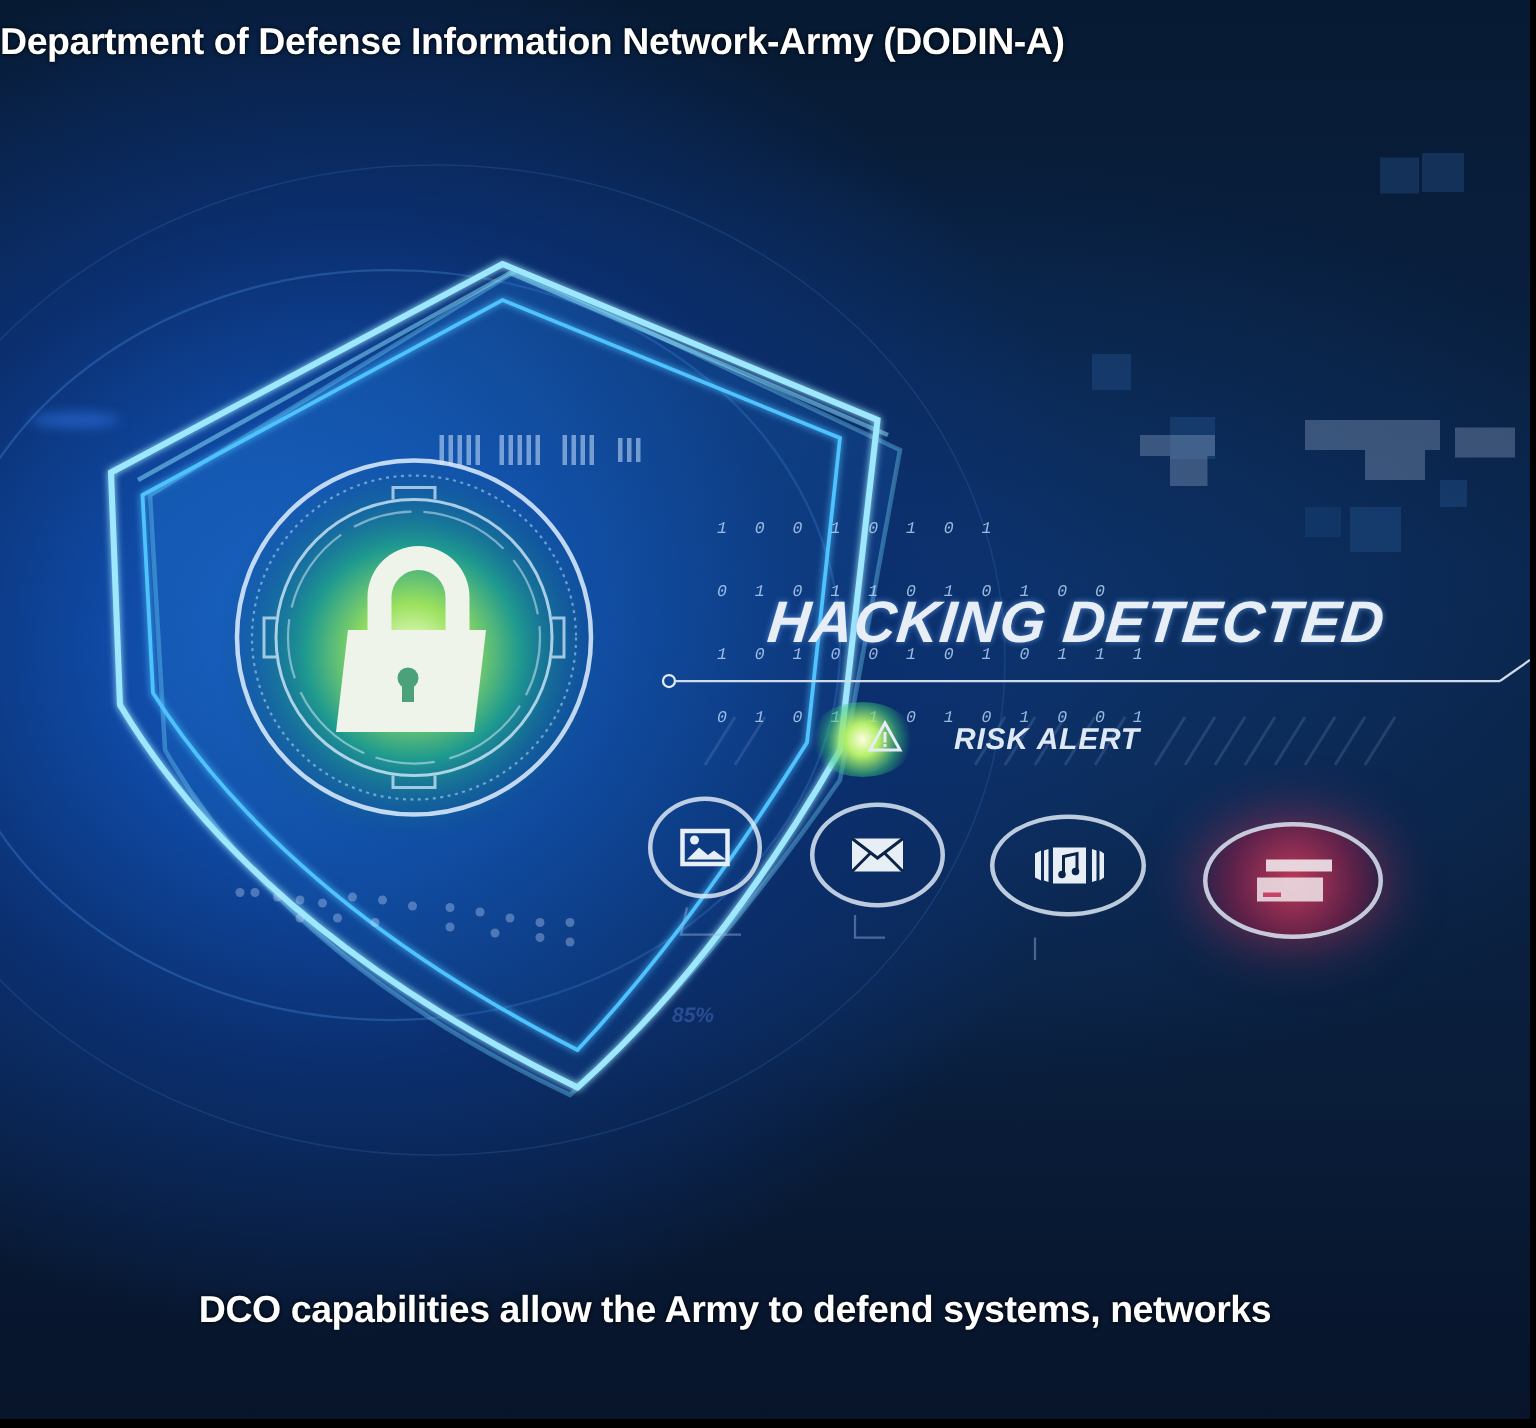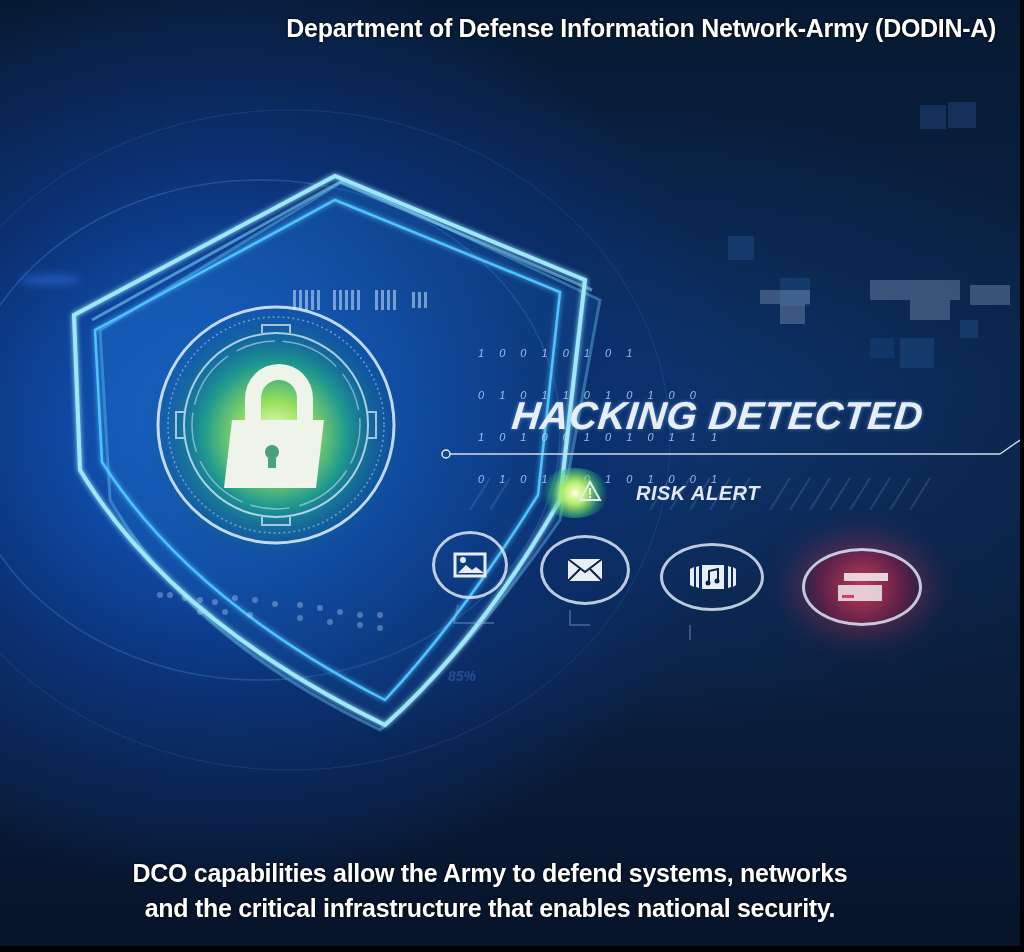--- a/index.html
+++ b/index.html
@@ -3,27 +3,27 @@
 <meta charset="utf-8">
 <style>
   html, body { margin:0; padding:0; background:#000; }
   body { width:1024px; height:952px; position:relative; overflow:hidden; font-family:"Liberation Sans", sans-serif; }
   .frame { position:absolute; left:0; top:0; width:1020px; height:946px; overflow:hidden;
     background:
       radial-gradient(ellipse 520px 460px at 230px 430px, #1a63c9 0%, #0f4aa5 30%, #0b2f6f 60%, rgba(8,28,60,0) 100%),
       radial-gradient(ellipse 700px 400px at 600px 420px, rgba(16,70,150,0.55) 0%, rgba(10,30,70,0) 80%),
       linear-gradient(180deg, #071a33 0%, #0a2346 40%, #0a1f3d 70%, #07142a 100%);
   }
-  .title { position:absolute; left:0; top:14px; width:996px; text-align:right; color:#fff; font-weight:bold;
+  .title { position:absolute; left:0; top:14px; width:996px; text-align:left; color:#fff; font-weight:bold;
     font-size:25px; letter-spacing:-0.3px; text-shadow:0 0 3px #000; }
   .caption { position:absolute; left:0; top:856px; width:980px; text-align:center; color:#fff; font-weight:bold;
     font-size:25px; line-height:35px; letter-spacing:-0.3px; text-shadow:0 0 3px #000; }
   .glow-streak { position:absolute; left:20px; top:275px; width:60px; height:10px; border-radius:50%; background:rgba(60,130,255,0.45); filter:blur(4px); }
   .shield-svg { position:absolute; left:0; top:0; }
-  .binary { position:absolute; color:rgba(190,220,255,0.8); font-family:Liberation Sans, sans-serif; font-style:italic; font-size:11px; letter-spacing:6px; line-height:14px; white-space:pre; }
+  .binary { position:absolute; color:rgba(190,220,255,0.8); font-family:Liberation Mono, monospace; font-style:italic; font-size:11px; letter-spacing:6px; line-height:14px; white-space:pre; }
   .hacking { position:absolute; left:512px; top:394px; color:#e8eef6; font-weight:bold; font-style:italic; font-size:39px; letter-spacing:0.5px; transform:skewX(-6deg); text-shadow:0 0 4px rgba(120,180,255,0.6); }
   .risk { position:absolute; left:636px; top:482px; color:#dfe8f5; font-weight:bold; font-style:italic; font-size:20px; letter-spacing:0.5px; }
   .risk-icon { position:absolute; left:578px; top:480px; width:24px; height:22px; }
   .green-flare { position:absolute; left:540px; top:468px; width:70px; height:50px; border-radius:50%;
     background:radial-gradient(circle, #fffde0 0%, #b6f06a 25%, rgba(60,200,120,0.5) 55%, rgba(0,0,0,0) 75%); }
   .icon-btn { position:absolute; border-radius:50%; border:3px solid rgba(220,232,245,0.85); display:flex; align-items:center; justify-content:center; }
   .icon-btn.red { background:radial-gradient(circle, rgba(220,60,90,0.85) 0%, rgba(150,30,70,0.6) 60%, rgba(80,20,60,0.2) 100%); box-shadow:0 0 40px rgba(220,50,80,0.6); }
   .sq { position:absolute; background:rgba(40,90,150,0.35); }
   .pct { position:absolute; left:448px; top:628px; color:rgba(60,100,180,0.6); font-size:14px; font-weight:bold; font-style:italic;margin-top:40px; }
 </style>
@@ -222,15 +222,14 @@
       <rect x="6" y="24" width="12" height="3" fill="#c74468"></rect>
     </svg>
   </div>
 
   <div class="pct">85%</div>
 
   <div class="title">Department of Defense Information Network-Army (DODIN-A)</div>
 
   <div class="caption">
     <div>DCO capabilities allow the Army to defend systems, networks</div>
-    <div>and the critical infrastructure that enables national security.</div>
   </div>
 </div>
 
 </body></html>

